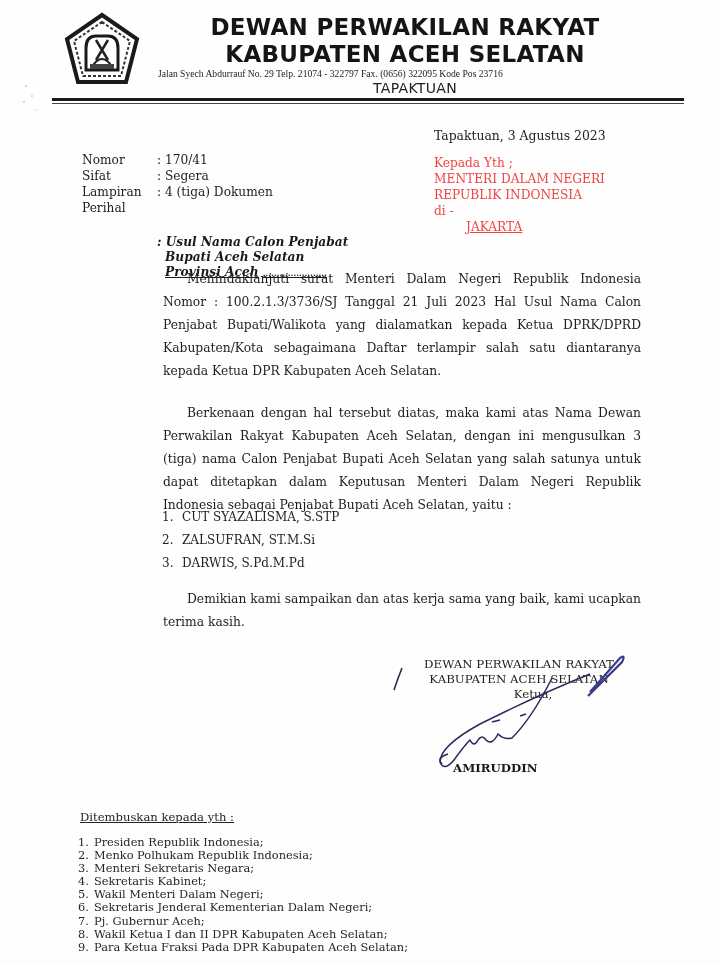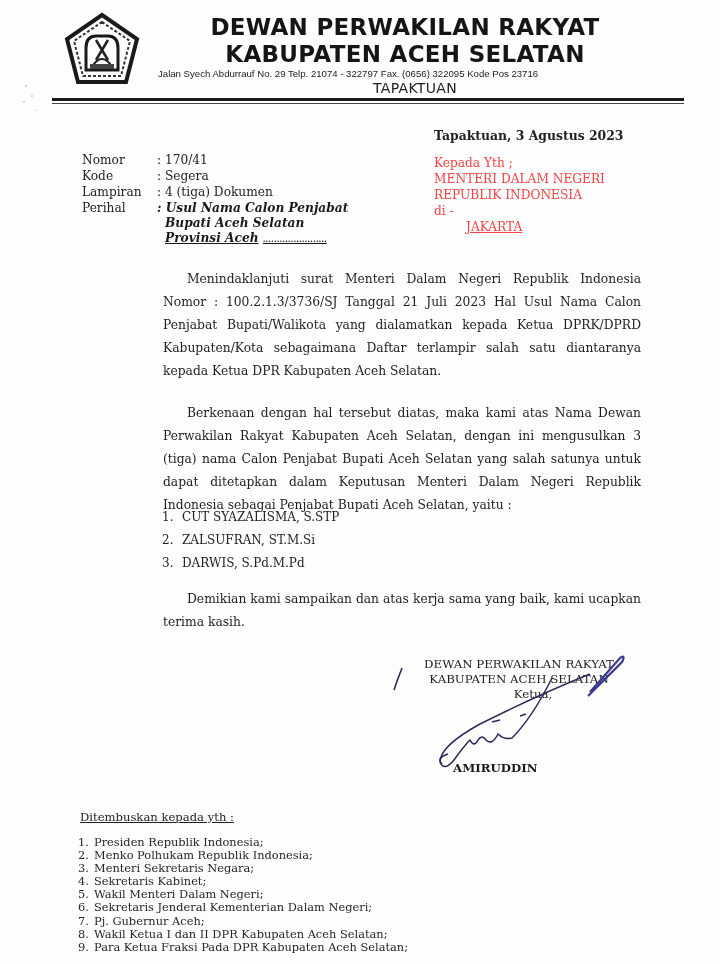--- a/index.html
+++ b/index.html
@@ -16,39 +16,39 @@
   .logo { left: 64px; top: 12px; width: 76px; height: 76px; }
   .lh-title {
     left: 150px; width: 510px; text-align: center;
     font-family: "DejaVu Sans", "Liberation Sans", sans-serif;
     font-weight: bold; color: #151515; letter-spacing: 0.3px;
   }
   .lh-t1 { top: 14px; font-size: 23px; }
   .lh-t2 { top: 41px; font-size: 23px; }
   .lh-addr {
     left: 158px; top: 68px; width: 520px;
-    font-family: Liberation Sans, sans-serif;
+    font-family: Liberation Serif, serif;
     font-size: 9.6px; color: #222; white-space: nowrap;
   }
   .lh-city {
     left: 300px; top: 80px; width: 230px; text-align: center;
     font-family: "DejaVu Sans", "Liberation Sans", sans-serif;
     font-size: 14px; color: #222; letter-spacing: 0.3px;
   }
   .rule-thick { left: 52px; top: 98px; width: 632px; height: 3px; background: #1a1a1a; }
   .rule-thin { left: 52px; top: 103px; width: 632px; height: 1px; background: #444; }
 
   
   .meta { font-size: 12.2px; line-height: 15px; color: #222; }
   .meta-label { left: 82px; }
   .meta-val { left: 157px; }
-  .perihal { font-weight: bold; font-style: italic; color: #1a1a1a; }
+  .perihal { font-weight: bold; font-style: italic; color: #1a1a1a; margin-top: 34px; }
   .u { text-decoration: underline; }
 
-  .date { left: 434px; top: 128px; font-size: 12.4px; font-weight: bold; color: #222; }
+  .date { left: 434px; top: 128px; font-size: 12.4px; font-weight: normal; color: #222; }
   .addr-block { left: 434px; font-size: 12.2px; color: #ef4444; line-height: 15.5px; }
 
   
   .para {
     left: 163px; width: 478px; font-size: 12.3px; line-height: 23px;
     text-align: justify; color: #1e1e1e;
   }
   .para .indent { display: inline-block; width: 24px; }
   .cand { left: 162px; font-size: 12px; color: #1e1e1e; }
   .cand .num { display: inline-block; width: 20px; }
@@ -89,21 +89,21 @@
 
   <svg class="abs specks" width="30" height="40">
     <circle cx="6" cy="6" r="0.8" fill="#999"></circle>
       <circle cx="12" cy="16" r="0.8" fill="#aaa"></circle>
     <circle cx="4" cy="22" r="0.7" fill="#999"></circle>
       <circle cx="16" cy="30" r="0.6" fill="#aaa"></circle>
   </svg>
 
   <div class="abs meta meta-label" style="top:153px">Nomor</div>
   <div class="abs meta meta-val" style="top:153px">: 170/41</div>
-  <div class="abs meta meta-label" style="top:169px">Kode</div>
+  <div class="abs meta meta-label" style="top:169px">Sifat</div>
   <div class="abs meta meta-val" style="top:169px">: Segera</div>
   <div class="abs meta meta-label" style="top:185px">Lampiran</div>
   <div class="abs meta meta-val" style="top:185px">: 4 (tiga) Dokumen</div>
   <div class="abs meta meta-label" style="top:201px">Perihal</div>
   <div class="abs meta meta-val perihal" style="top:201px">: Usul Nama Calon Penjabat</div>
   <div class="abs meta perihal" style="top:216px; left:165px">Bupati Aceh Selatan</div>
   <div class="abs meta perihal" style="top:231px; left:165px">
     <span class="u">Provinsi Aceh</span>
     <span class="u" style="font-size:8px; font-style:normal;">.......................</span>
   </div>

